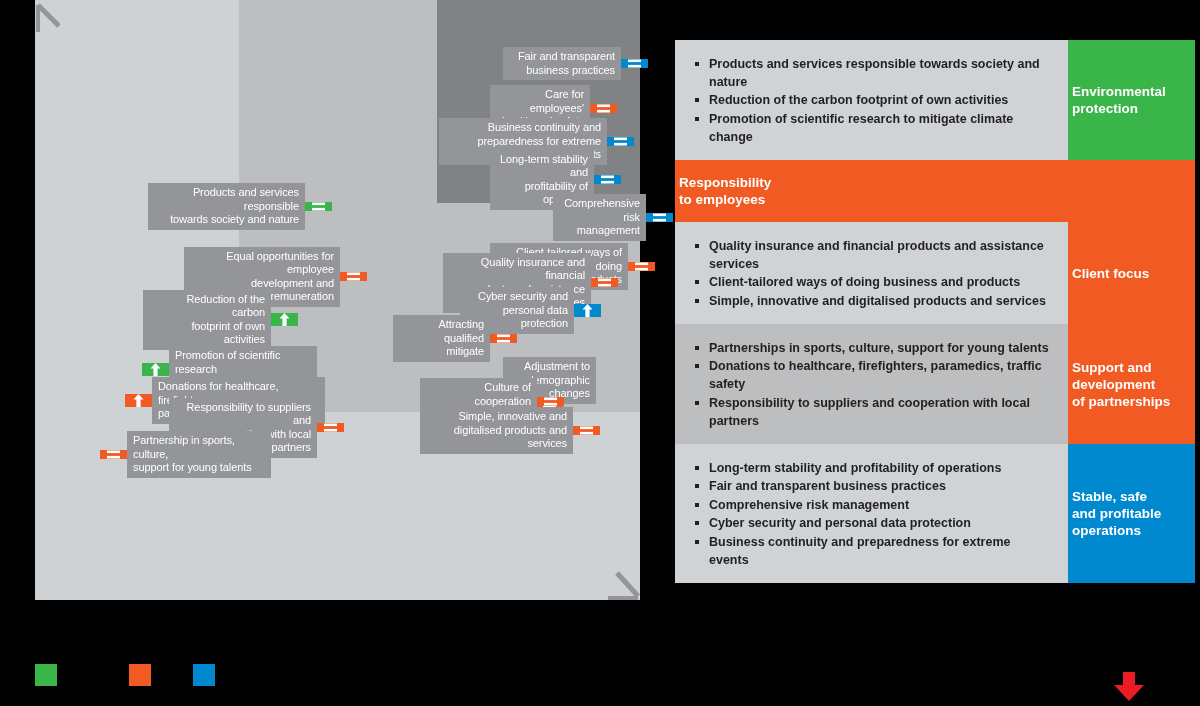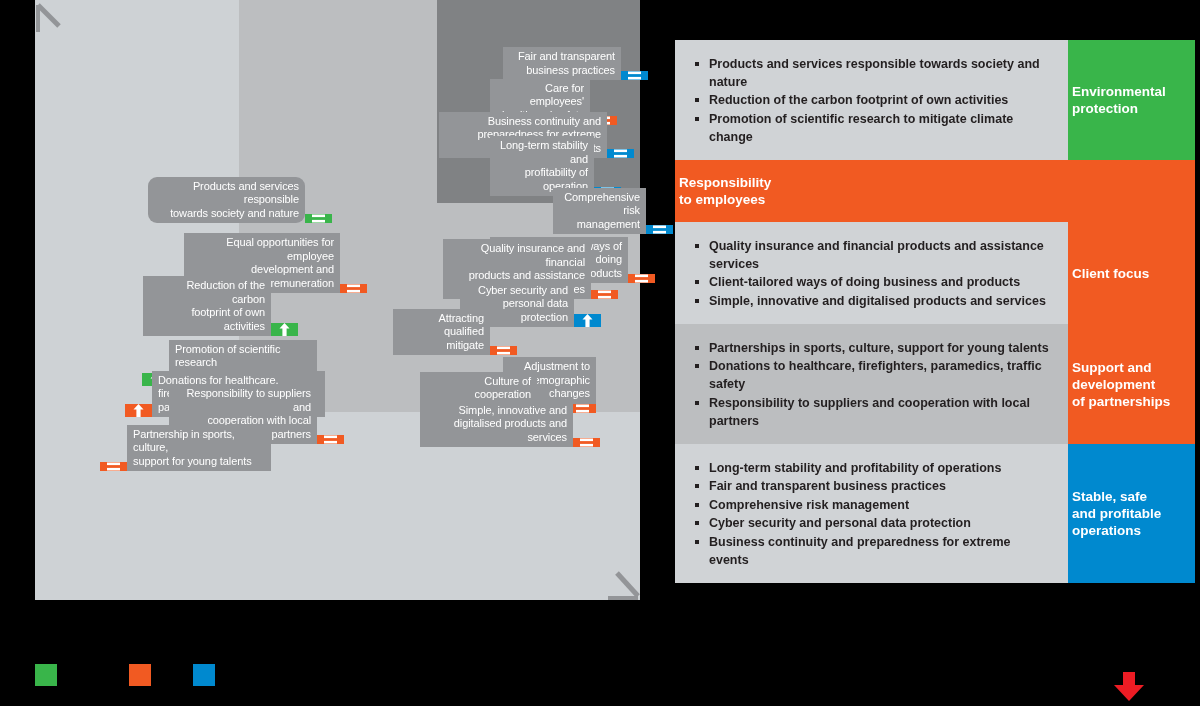--- a/index.html
+++ b/index.html
@@ -22,21 +22,21 @@
   #band-darkcol { left: 402px; top: 0px;   width: 203px; height: 203px; background: #808284; }
 
   
   .axis-arrow { position: absolute; width: 34px; height: 34px; }
   .axis-arrow svg { display: block; }
 
   
   .pill {
     position: absolute;
     display: flex;
-    align-items: flex-end;
+    align-items: center;
     height: 33px;
   }
   .pill.rev { flex-direction: row-reverse; }
   .pill-text {
     background: #939598;
     color: #ffffff;
     font-size: 11px;
     line-height: 13.5px;
     padding: 3px 6px 3px 8px;
     text-align: right;
@@ -173,21 +173,21 @@
           <div class="pill-text" style="width: 93px;">Comprehensive
 risk management</div>
           <div class="pill-badge blue">
             <svg width="13" height="9" viewBox="0 0 13 9">
               <rect x="0" y="0.5" width="13" height="2.6" fill="#fff"></rect>
               <rect x="0" y="5.9" width="13" height="2.6" fill="#fff"></rect>
             </svg>
           </div>
         </div>
         <div class="pill" style="left: 113px; top: 190px;">
-          <div class="pill-text" style="width: 157px; border-radius: 9px;">Products and services responsible
+          <div class="pill-text" style="width: 157px;">Products and services responsible
 towards society and nature</div>
           <div class="pill-badge green">
             <svg width="13" height="9" viewBox="0 0 13 9">
               <rect x="0" y="0.5" width="13" height="2.6" fill="#fff"></rect>
               <rect x="0" y="5.9" width="13" height="2.6" fill="#fff"></rect>
             </svg>
           </div>
         </div>
         <div class="pill" style="left: 455px; top: 250px;">
           <div class="pill-text" style="width: 138px;">Client-tailored ways of doing

